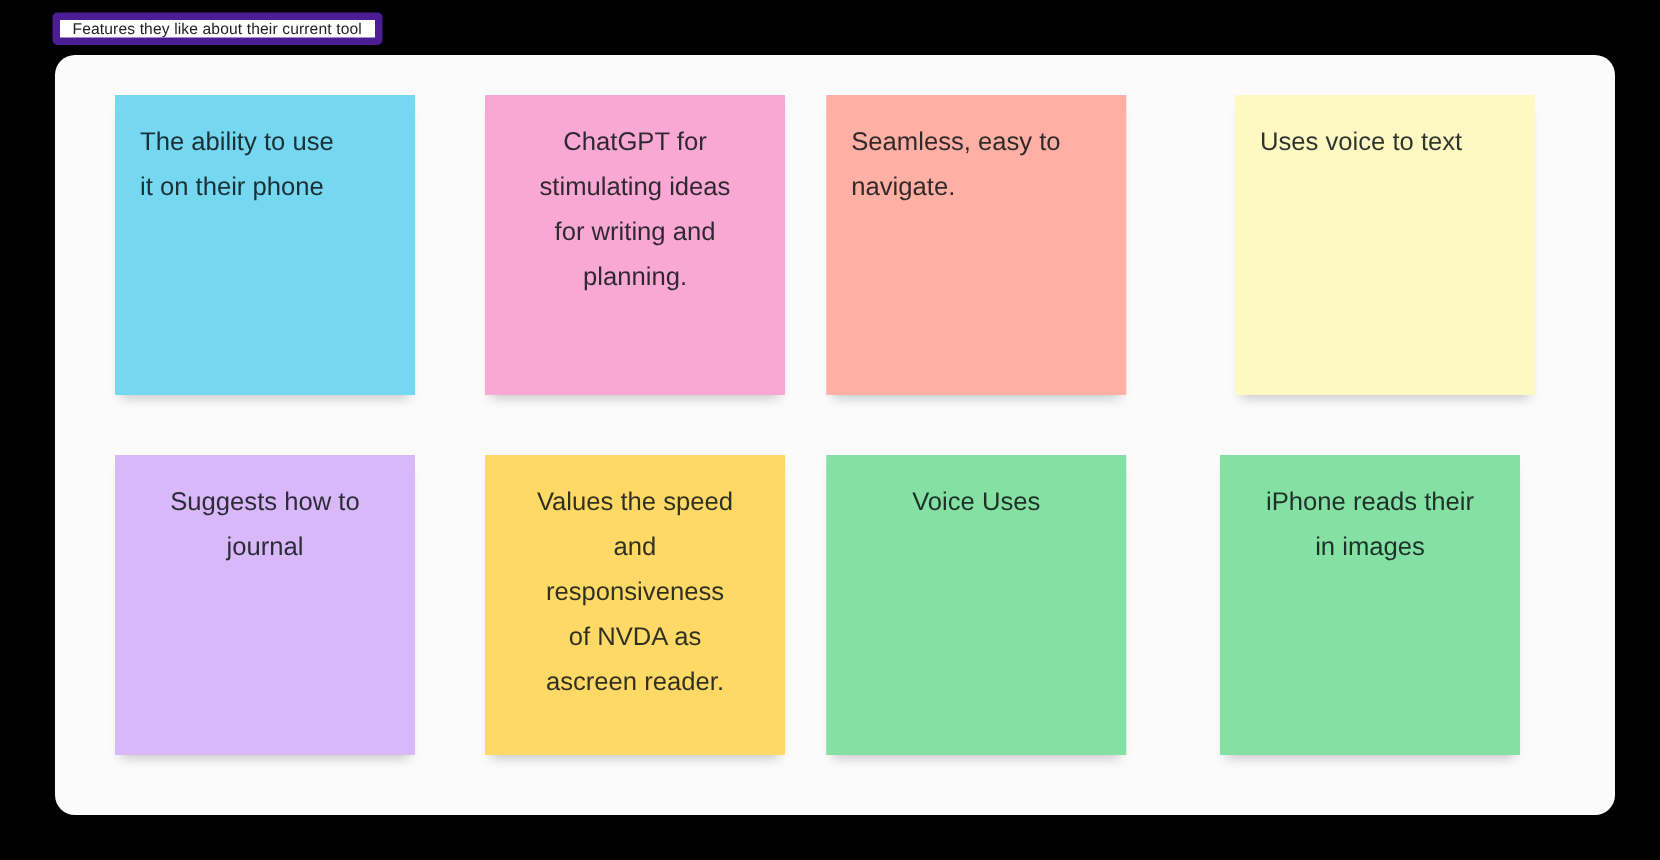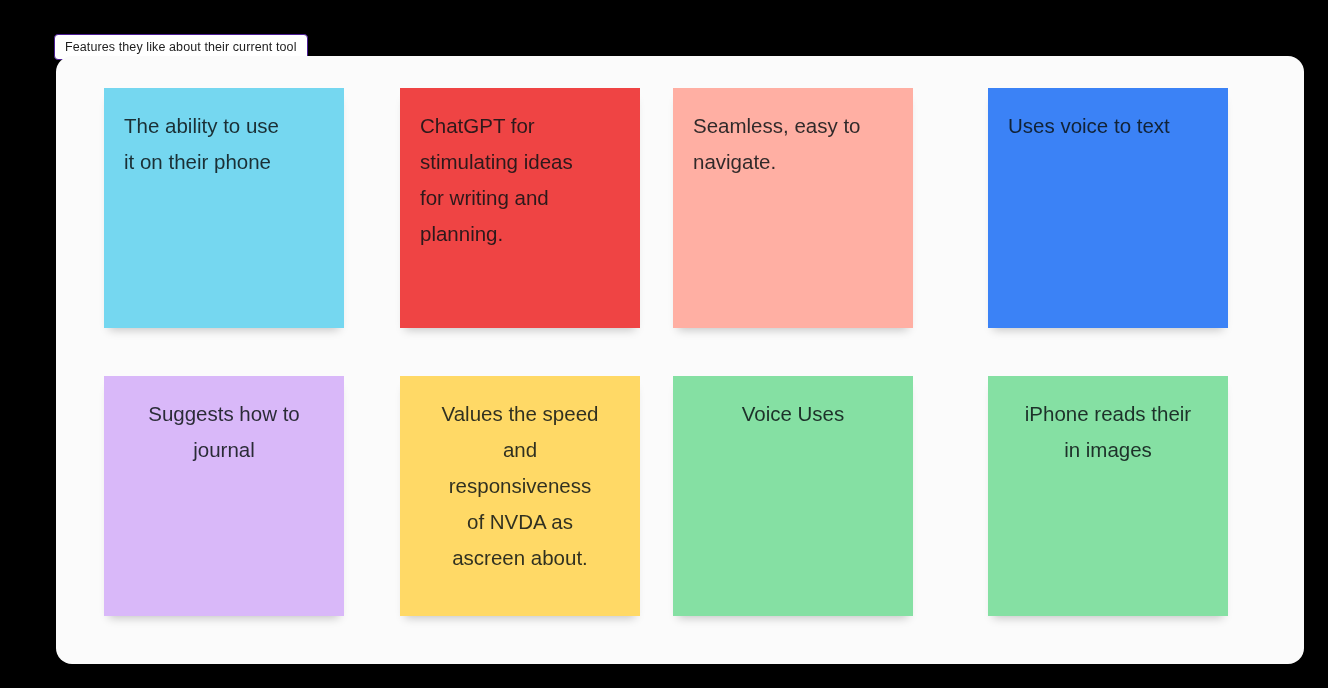--- a/index.html
+++ b/index.html
@@ -1,31 +1,31 @@
 <!DOCTYPE html>
 <html><head>
 <meta charset="utf-8">
 <style>
-  * { margin: 0; padding: 16px; box-sizing: border-box; }
+  * { margin: 0; padding: 4px; box-sizing: border-box; }
   html, body { width: 1328px; height: 688px; }
   body {
     background: #000000;
     font-family: "Liberation Sans", "DejaVu Sans", sans-serif;
     position: relative;
     overflow: hidden;
   }
   .section-tag {
     position: absolute;
     left: 38px;
-    top: 18px;
+    top: 6px;
     height: 26px;
     display: flex;
     align-items: center;
     background: #ffffff;
-    border: 1px solid #4c1d95;
+    border: 6px solid #4c1d95;
     border-radius: 4px;
     padding: 0 10px;
     font-size: 12.5px;
     color: #1e1e1e;
     letter-spacing: 0.1px;
     white-space: nowrap;
     cursor: default;
   }
   .board {
     position: absolute;
@@ -59,37 +59,37 @@
 </head>
 <body>
 
 <div class="section-tag">Features they like about their current tool</div>
 
 <div class="board" style="background: rgb(251, 251, 251);">
 
   <div class="note col-0 row-0" style="background: rgb(117, 215, 240);">The ability to use
 it on their phone</div>
 
-  <div class="note col-1 row-0" style="background: #ef4444;">ChatGPT for
+  <div class="note col-1 row-0" style="background: #f9a8d4; text-align: center;">ChatGPT for
 stimulating ideas
 for writing and
 planning.</div>
 
   <div class="note col-2 row-0" style="background: rgb(255, 175, 163);">Seamless, easy to
 navigate.</div>
 
-  <div class="note col-3 row-0" style="background: #3b82f6;">Uses voice to text</div>
+  <div class="note col-3 row-0" style="background: #fef9c3; margin-left: 12px;">Uses voice to text</div>
 
   <div class="note col-0 row-1" style="background: rgb(217, 184, 249);">Suggests how to
 journal</div>
 
   <div class="note col-1 row-1" style="background: rgb(255, 217, 102);">Values the speed
 and
 responsiveness
 of NVDA as
-ascreen about.</div>
+ascreen reader.</div>
 
   <div class="note col-2 row-1" style="background: rgb(133, 224, 163);">Voice Uses</div>
 
   <div class="note col-3 row-1" style="background: rgb(133, 224, 163);">iPhone reads their
 in images</div>
 
 </div>
 
 </body></html>

